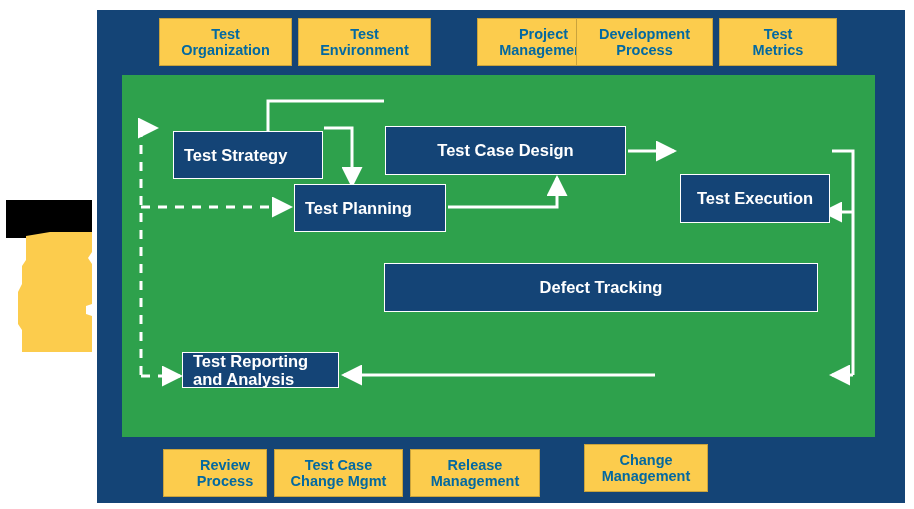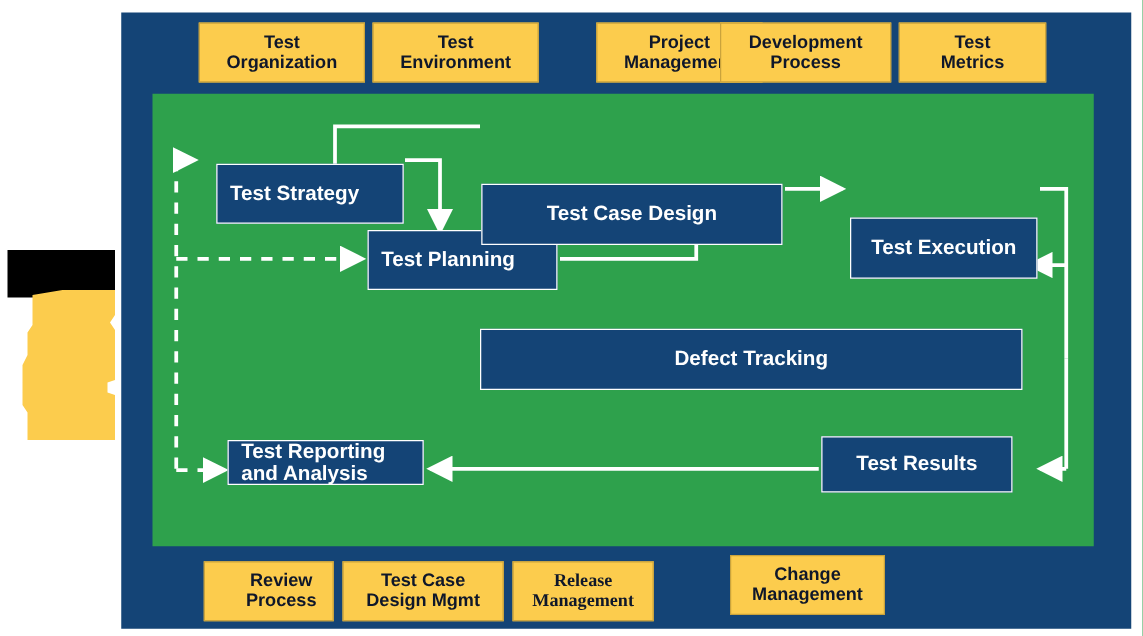--- a/index.html
+++ b/index.html
@@ -27,21 +27,21 @@
     left:122px;top:75px;
     width:753px;height:362px;
     background:#2ea14c;
   }
 
   
   .gold-box{
     position:absolute;
     background:#fccc4d;
     border:1px solid #caa33c;
-    color:#0f172a;
+    color:#0369a1;
     font-weight:bold;
     font-size:14.5px;
     line-height:1.12;
     text-align:center;
     display:flex;
     align-items:center;
     justify-content:center;
     box-sizing:border-box;
     white-space:pre-line;
   }
@@ -90,22 +90,22 @@
   <div class="gold-box" style="left:437px;top:18px;width:133px;height:48px;margin-left:40px;">Project
 Management</div>
   <div class="gold-box" style="left:576px;top:18px;width:137px;height:48px;">Development
 Process</div>
   <div class="gold-box" style="left:719px;top:18px;width:118px;height:48px;">Test
 Metrics</div>
 
   <div class="gold-box" style="left:163px;top:449px;width:104px;height:48px;padding-left:20px;">Review
 Process</div>
   <div class="gold-box" style="left:274px;top:449px;width:129px;height:48px;">Test Case
-Design Mgmt</div>
-  <div class="gold-box" style="left:410px;top:449px;width:113px;height:48px;font-family:Liberation Serif, serif;">Release
+Change Mgmt</div>
+  <div class="gold-box" style="left:410px;top:449px;width:130px;height:48px;">Release
 Management</div>
   <div class="gold-box" style="left:547px;top:444px;width:124px;height:48px;margin-left:37px;">Change
 Management</div>
 
   <div class="green-panel"></div>
 
   <svg class="connectors" viewBox="0 0 753 362" width="753" height="362">
     <defs>
       <marker id="arw" markerWidth="7" markerHeight="7" refX="6" refY="3.5" orient="auto" markerUnits="strokeWidth">
         <path d="M0,0 L7,3.5 L0,7 z" fill="#ffffff"></path>
@@ -137,27 +137,26 @@
       <path d="M533,300 L222,300" marker-end="url(#arw)"></path>
 
       <path d="M262,26 L146,26 L146,96" marker-end="url(#arw)"></path>
     </g>
   </svg>
 
   <div class="proc-box left-align" style="left:173px;top:105px;width:150px;height:48px;margin-top:26px;">Test Strategy</div>
 
   <div class="proc-box left-align" style="left:294px;top:184px;width:152px;height:48px;">Test Planning</div>
 
-  <div class="proc-box" style="left:385px;top:126px;width:241px;height:49px;margin-top:21px;">Test Case Design</div>
+  <div class="proc-box" style="left:385px;top:126px;width:241px;height:49px;">Test Case Design</div>
 
   <div class="proc-box" style="left:680px;top:126px;width:150px;height:49px;margin-top:48px;">Test Execution</div>
 
   <div class="proc-box" style="left:384px;top:263px;width:434px;height:49px;">Defect Tracking</div>
 
-  <div class="proc-box" style="left:657px;top:349px;width:153px;height:45px;">Test Results</div>
 
   <div class="proc-box left-align" style="left:182px;top:352px;width:157px;height:36px;">Test Reporting
 and Analysis</div>
 
   <div class="overlay-black"></div>
   <svg class="overlay-yellow" viewBox="0 0 100 126" width="100" height="126">
     <path d="M50,0 L92,0 L92,20 L88,26 L92,32 L92,72 L86,74 L86,82
              L92,84 L92,120 L52,120 L22,120 L22,98 L18,92 L18,60
              L22,52 L22,34 L26,28 L26,4 Z" fill="#fccc4d"></path>
   </svg>

